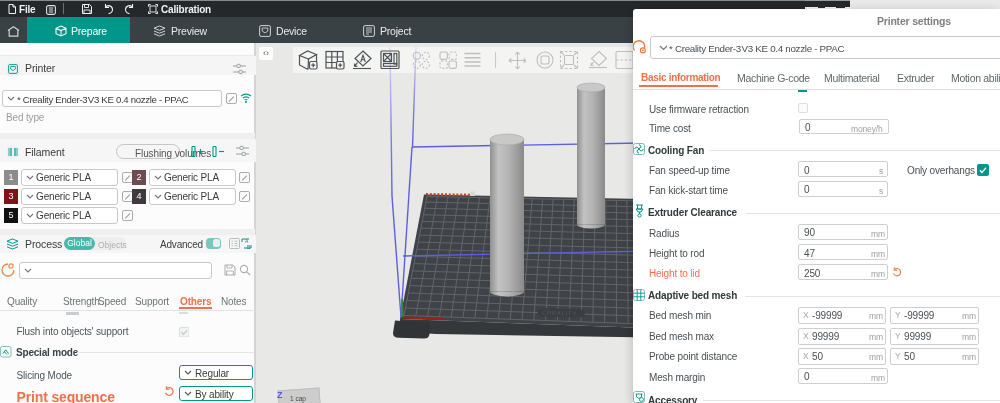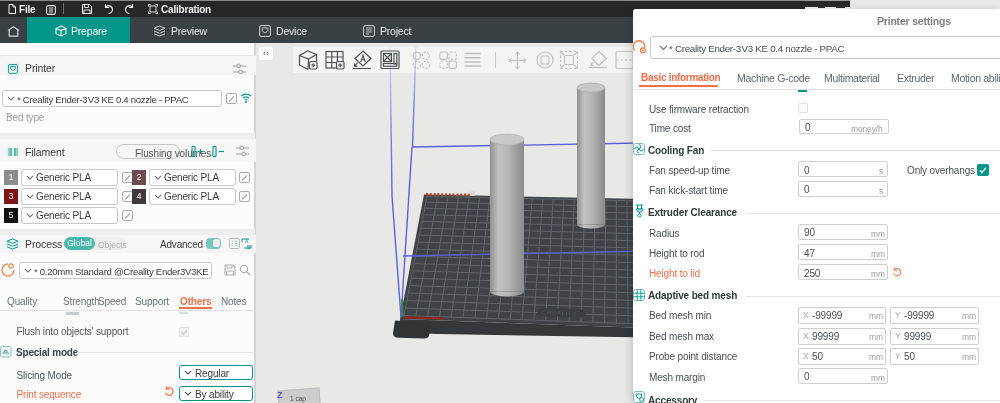--- a/index.html
+++ b/index.html
@@ -397,21 +397,20 @@
     </svg>
 
   <svg class="abs" style="left:0px;top:219px" width="16" height="16" viewBox="0 0 16 16">
       <path d="M8 2 A6 6 0 1 0 14 8" fill="none" stroke="#e98a4e" stroke-width="1.3"></path>
       <circle cx="11" cy="4" r="2.2" fill="none" stroke="#e98a4e" stroke-width="1.2"></circle>
     </svg>
   <div class="abs" style="left:19px;top:219px;width:193px;height:17px;background:#fff;border:1px solid #c8c8c8;border-radius:3px;"></div>
   <svg class="abs" style="left:24px;top:225px" width="8" height="5" viewBox="0 0 8 5">
       <path d="M1 1 L4 4 L7 1" fill="none" stroke="#777" stroke-width="1.1"></path>
     </svg>
-  <span class="abs" style="left:34px;top:222.5px;font-size:9.6px;letter-spacing:-0.3px;color:#3b3b3b;white-space:nowrap;">* 0.20mm Standard @Creality Ender3V3KE</span>
   <svg class="abs" style="left:224px;top:221px" width="12" height="12" viewBox="0 0 12 12">
       <path d="M1 1 H9 L11 3 V11 H1 Z" fill="none" stroke="#a9adad"></path>
       <path d="M3 1 V4 H8 V1 M2.6 11 V7 H9.4 V11" fill="none" stroke="#a9adad" stroke-width="0.9"></path>
     </svg>
   <svg class="abs" style="left:239px;top:221px" width="12" height="12" viewBox="0 0 12 12">
       <circle cx="5" cy="5" r="3.6" fill="none" stroke="#a9adad" stroke-width="1.1"></circle>
       <path d="M7.8 7.8 L11 11" stroke="#a9adad" stroke-width="1.2"></path>
     </svg>
 
   <span class="abs t11" style="left:7px;top:252.5px;color:#6b7478;">Quality</span>
@@ -439,21 +438,21 @@
   <span class="abs" style="left:16px;top:304px;font-size:10px;letter-spacing:-0.2px;font-weight:bold;color:#3a4248;">Special mode</span>
   <div class="abs" style="left:77px;top:308.5px;width:178px;height:1px;background:#e5e5e5;"></div>
 
   <span class="abs t11" style="left:16.5px;top:326.5px;color:#4e565b;">Slicing Mode</span>
   <div class="abs" style="left:179px;top:321.5px;width:74px;height:15px;background:#fff;border:1px solid #00968a;border-radius:3px;"></div>
   <svg class="abs" style="left:184px;top:326.5px" width="8" height="5" viewBox="0 0 8 5">
       <path d="M1 1 L4 4 L7 1" fill="none" stroke="#555" stroke-width="1.1"></path>
     </svg>
   <span class="abs t11" style="left:195px;top:324.5px;">Regular</span>
 
-  <span class="abs" style="left:16.5px;top:345.5px;font-size:10px;letter-spacing:-0.15px;color:#f0704a;">Print sequence</span>
+  <span class="abs" style="left:16.5px;top:345.5px;font-size:14px;letter-spacing:-0.15px;color:#f0704a;font-weight:bold;">Print sequence</span>
   <svg class="abs" style="left:164px;top:343px" width="10.5" height="10.5" viewBox="0 0 11 11">
       <path d="M2.5 3 A4 4 0 1 1 1.7 7" fill="none" stroke="#f0704a" stroke-width="1.3"></path>
       <path d="M2.5 0.2 V3.4 H5.8" fill="none" stroke="#f0704a" stroke-width="1.2"></path>
     </svg>
   <div class="abs" style="left:179px;top:342.5px;width:74px;height:15px;background:#fff;border:1px solid #00968a;border-radius:3px;"></div>
   <svg class="abs" style="left:184px;top:347.5px" width="8" height="5" viewBox="0 0 8 5">
       <path d="M1 1 L4 4 L7 1" fill="none" stroke="#555" stroke-width="1.1"></path>
     </svg>
   <span class="abs t11" style="left:195px;top:345.5px;">By ability</span>
 </div>

